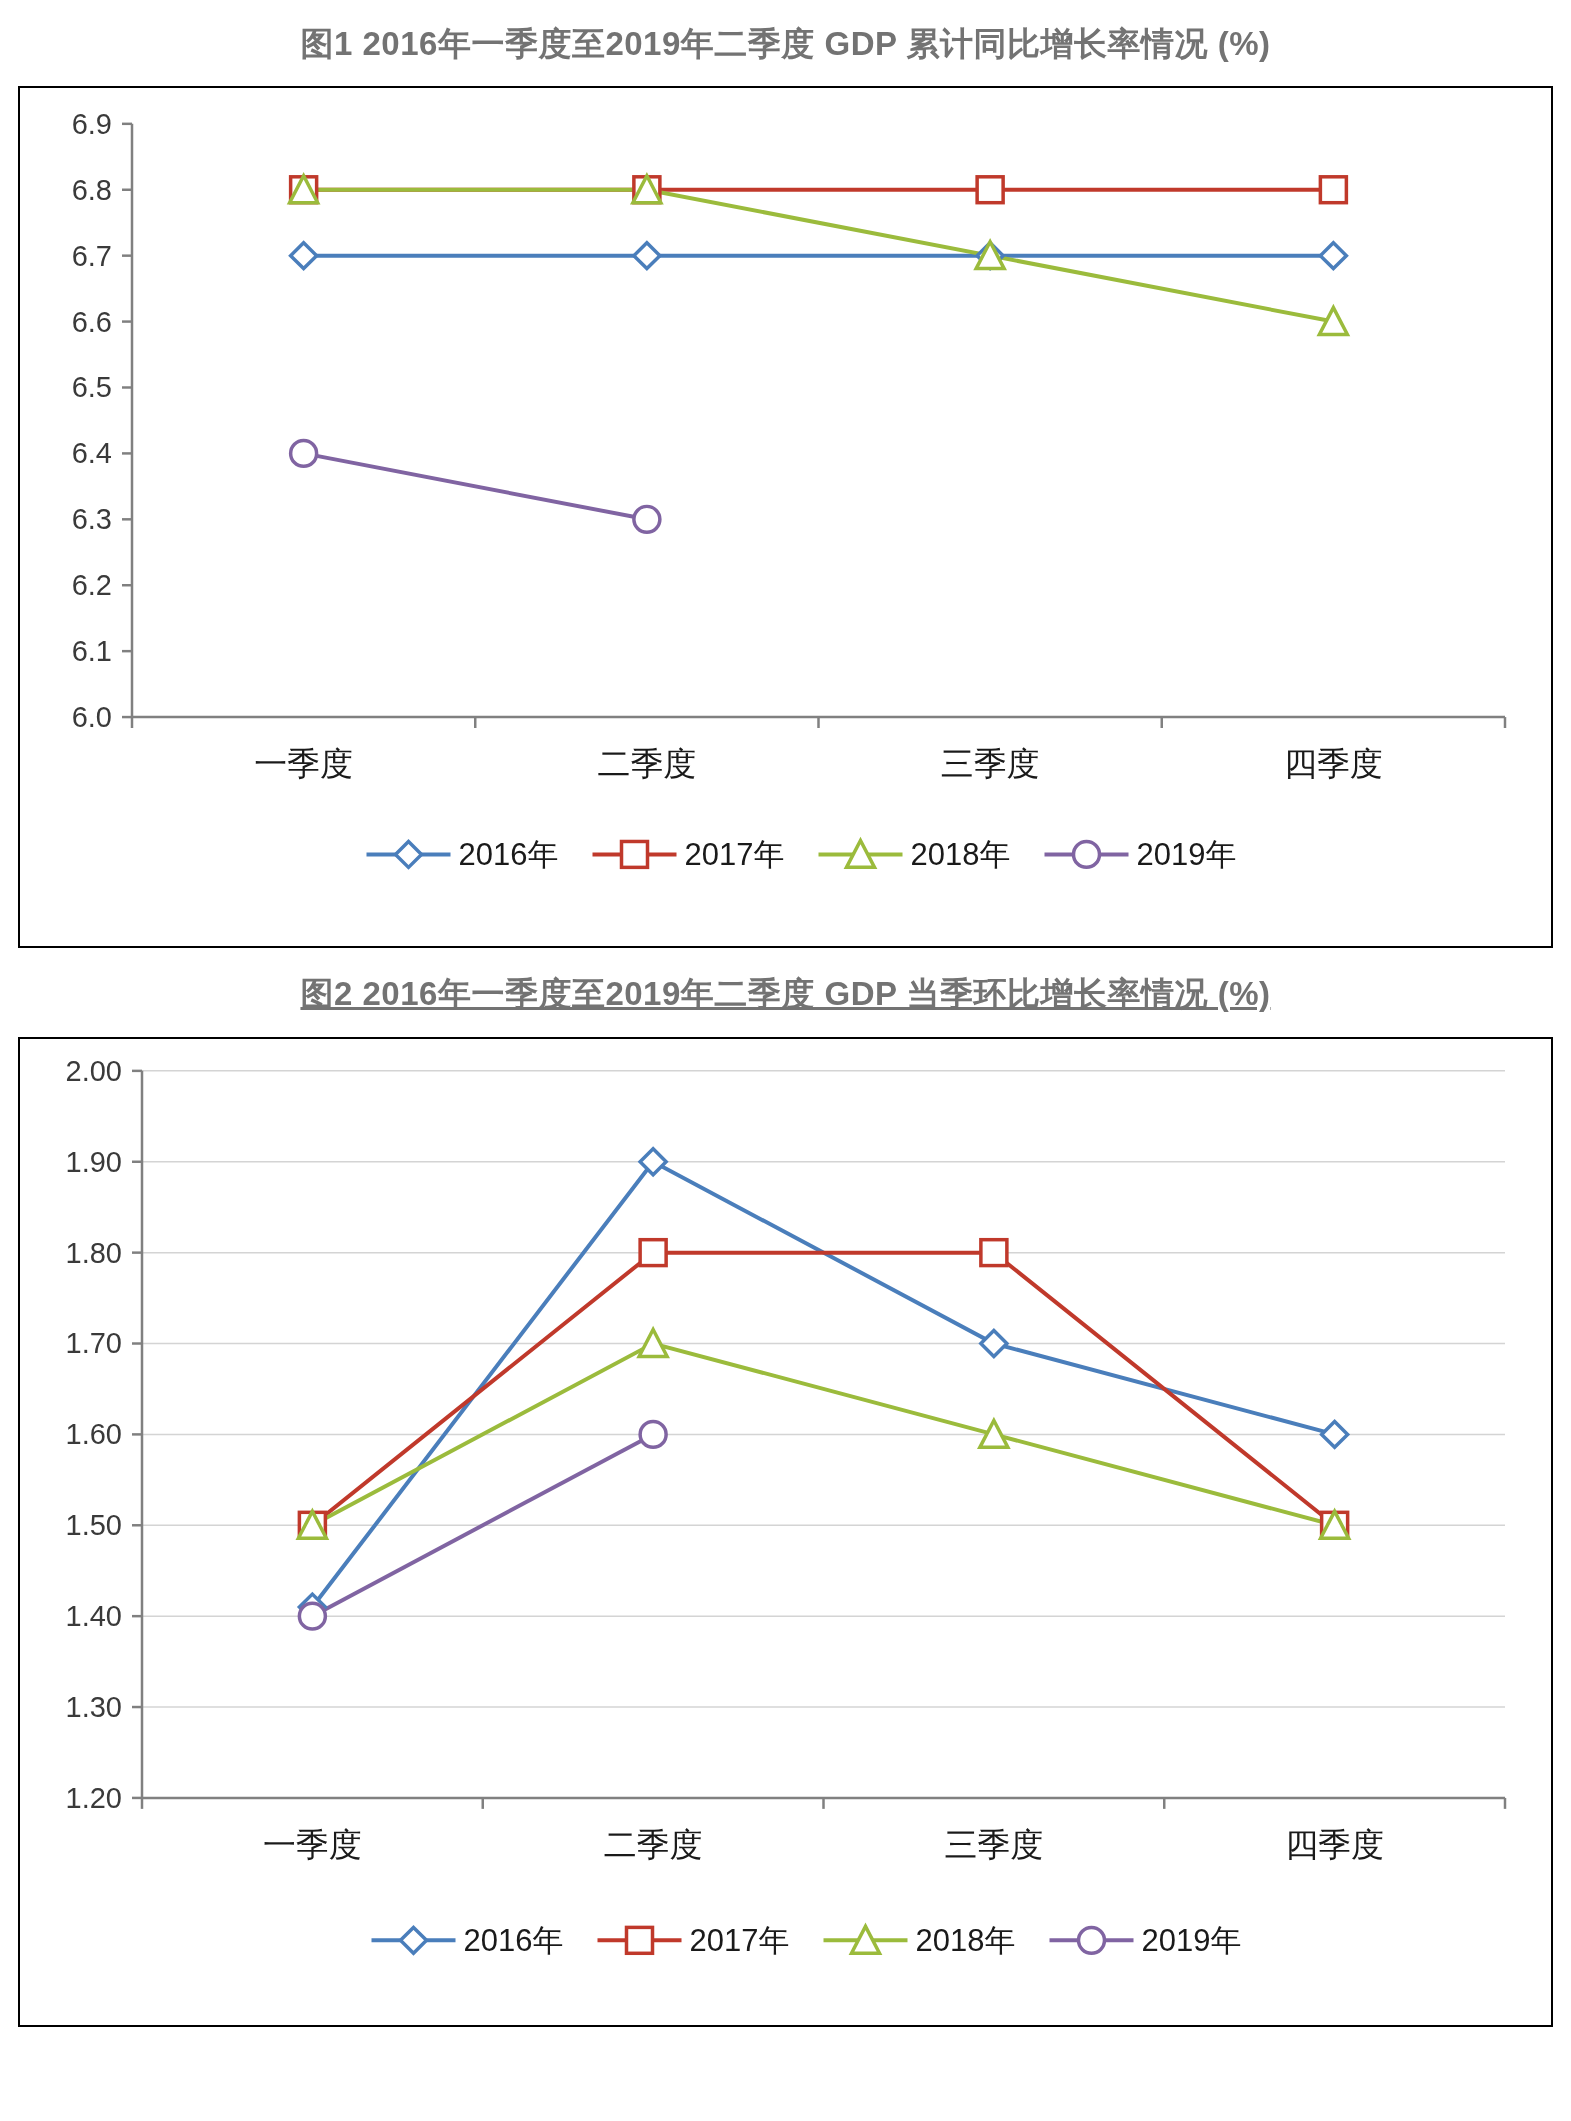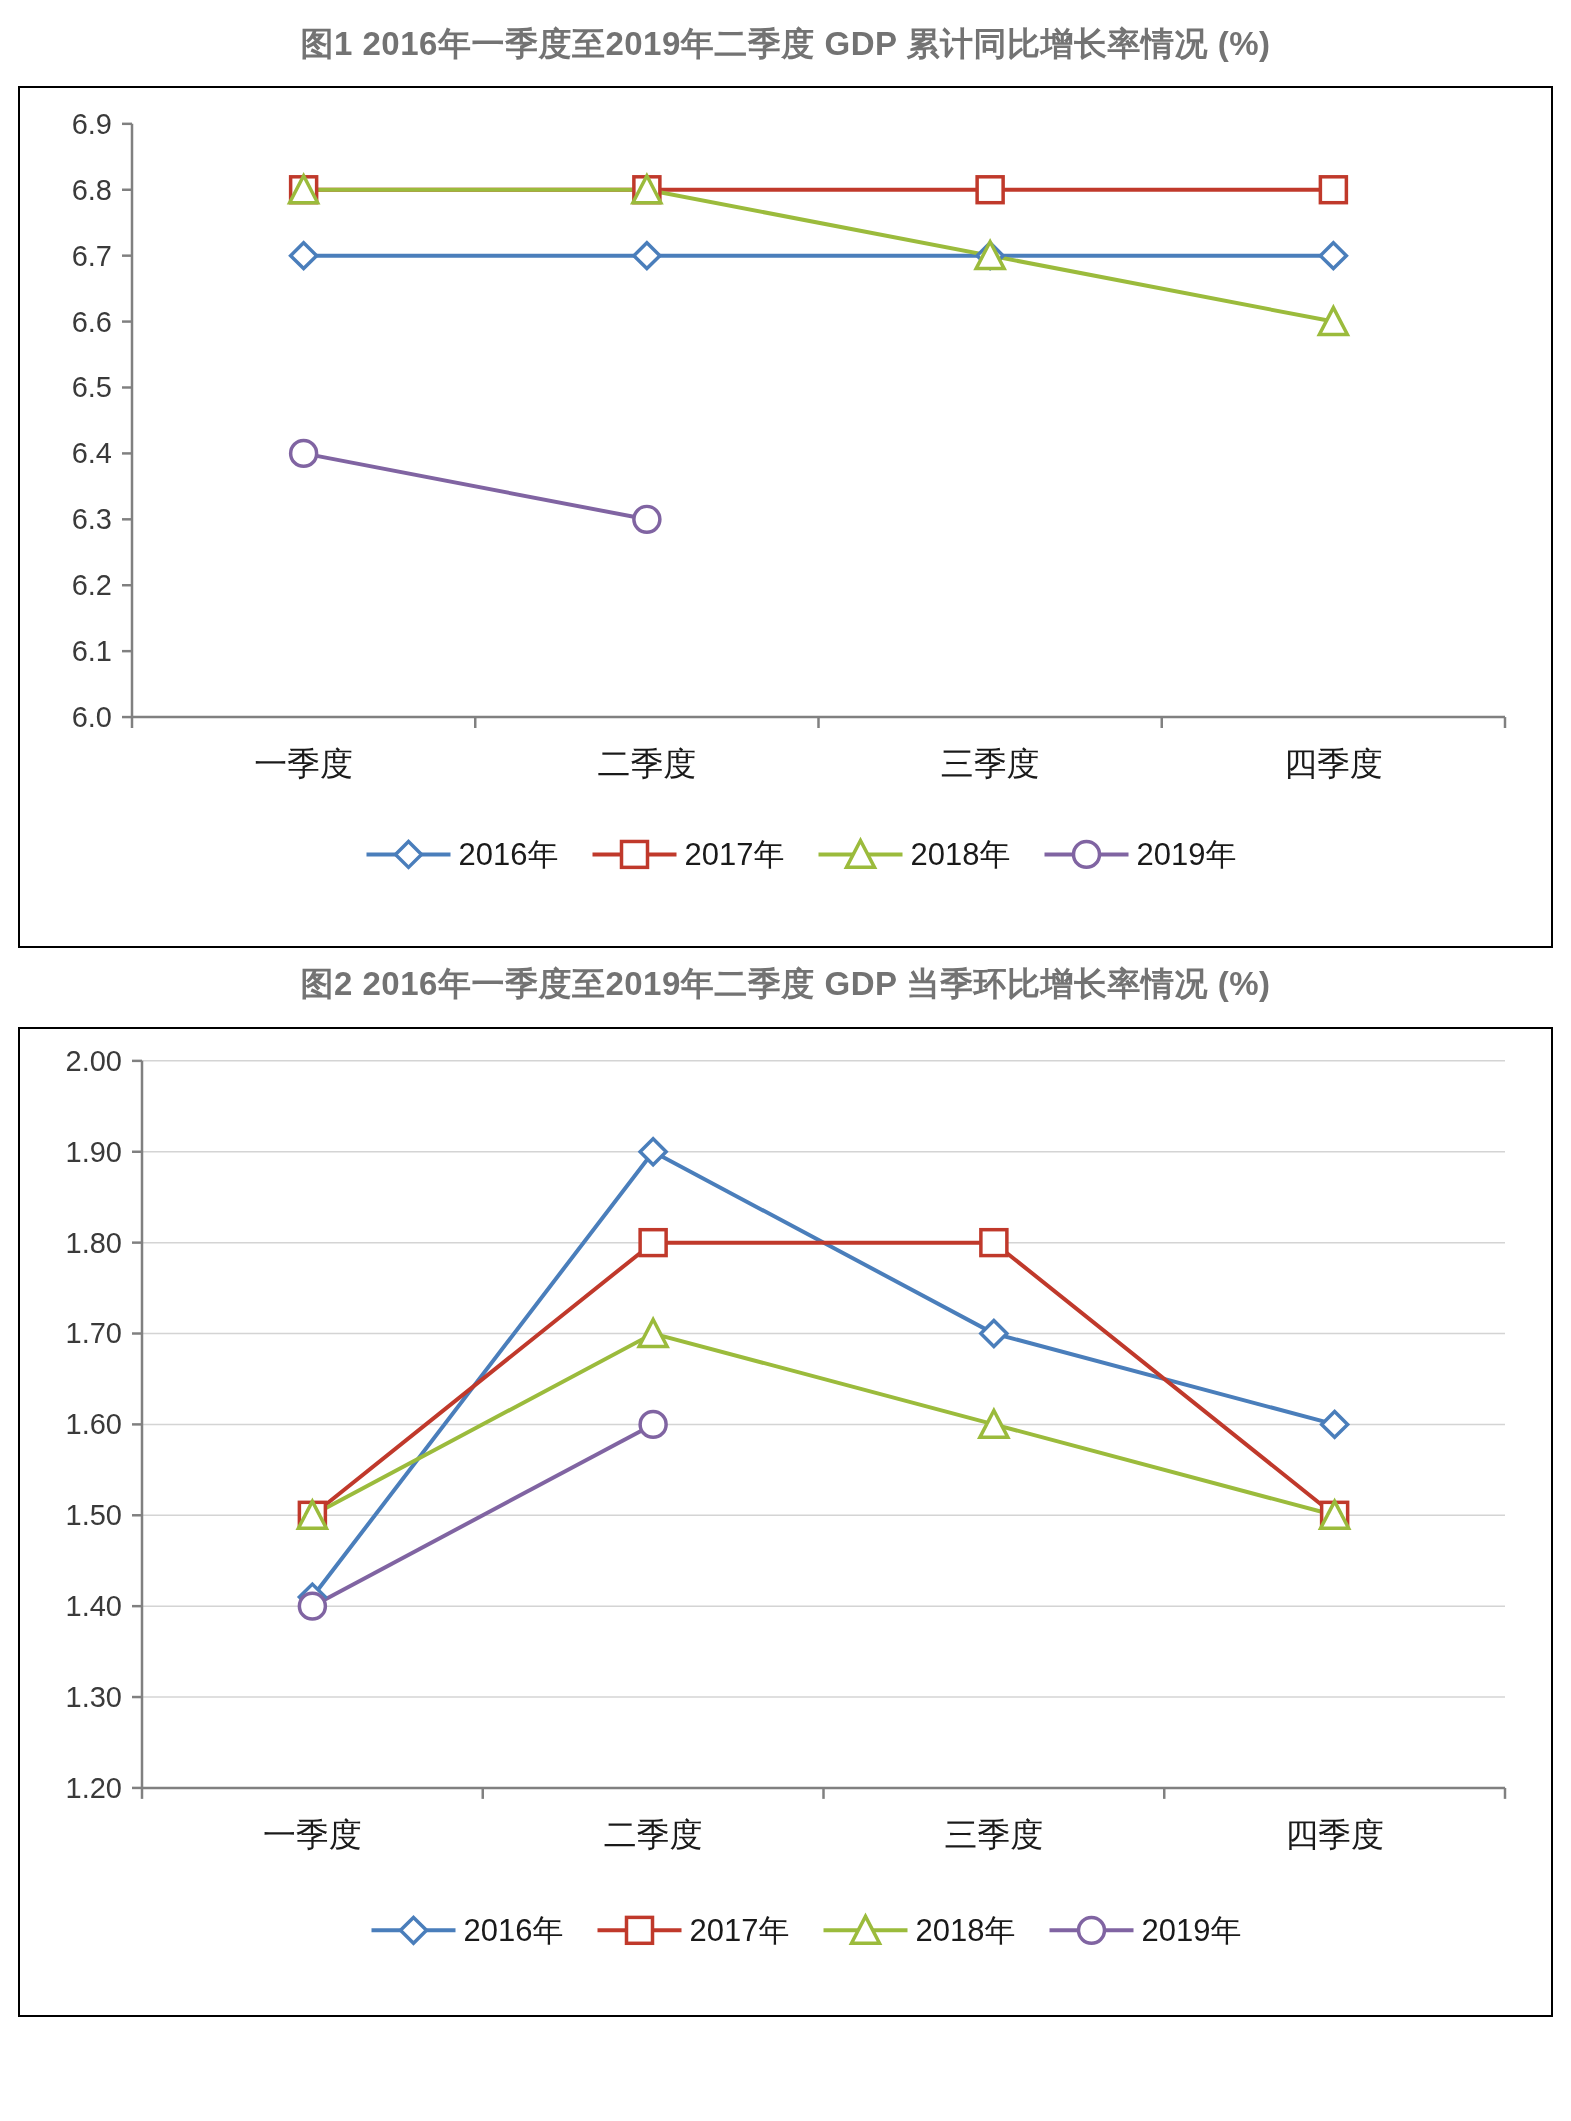--- a/index.html
+++ b/index.html
@@ -23,21 +23,21 @@
   }
   .fig-title {
     text-align: center;
     font-size: 33px;
     font-weight: 700;
     letter-spacing: 0.5px;
     line-height: 1.2;
     color: #737373;
   }
   .fig1-title { padding-top: 24px; padding-bottom: 22px; }
-  .fig2-title { padding-top: 16px; padding-bottom: 24px; }
+  .fig2-title { padding-top: 26px; padding-bottom: 24px; text-decoration: underline; }
 
   .chart-box {
     border: 2px solid #000;
     background: #fff;
     position: relative;
     box-sizing: border-box;
   }
   #chart1-box { height: 862px; text-align: right; }
   #chart2-box { height: 990px; text-decoration: underline; }
 

